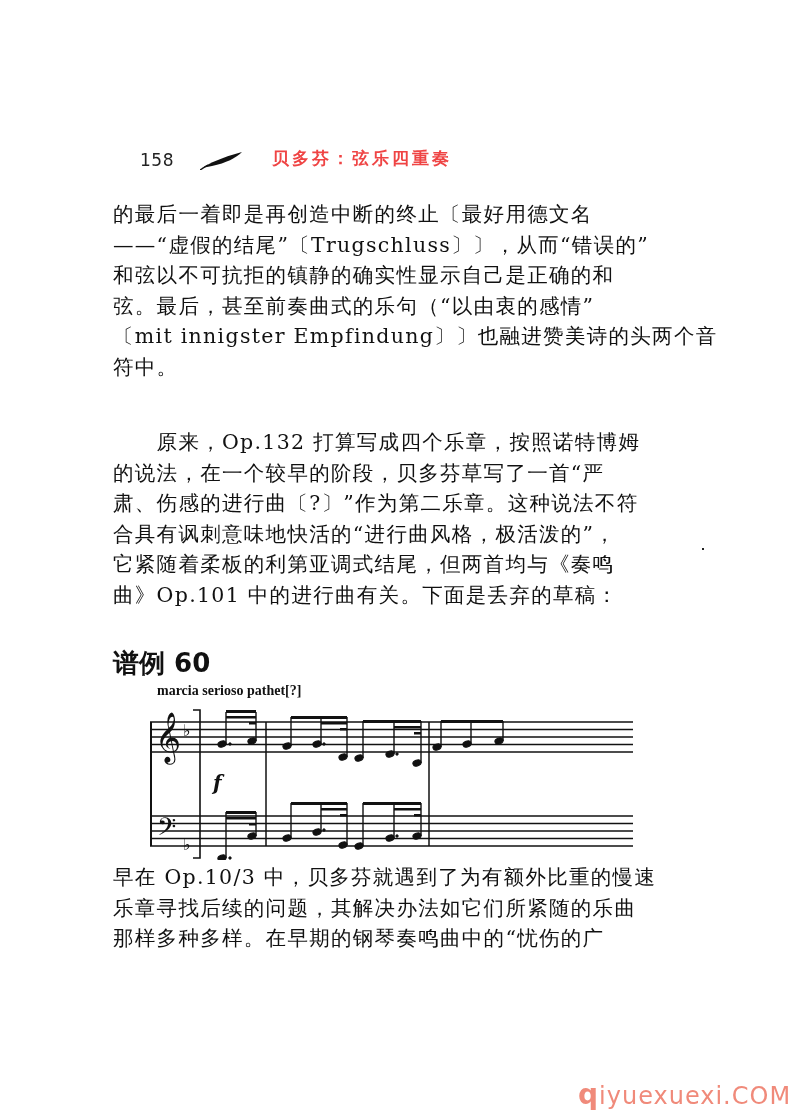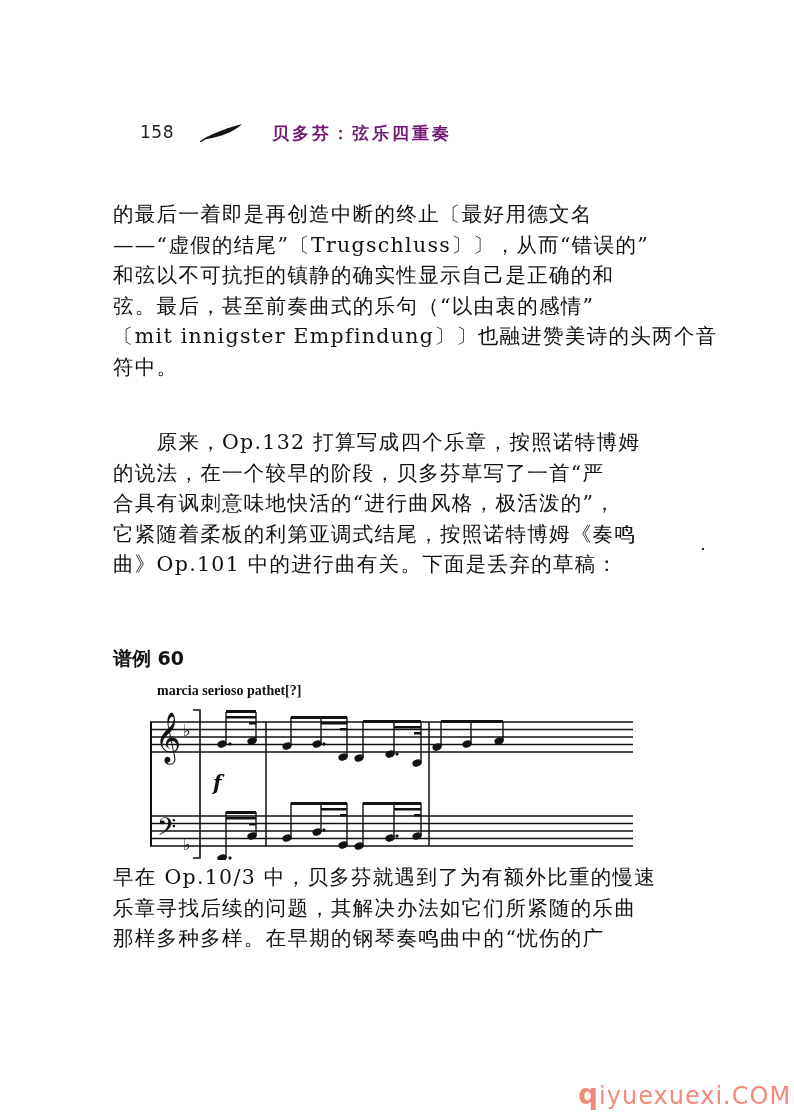--- a/index.html
+++ b/index.html
@@ -1,27 +1,27 @@
 <!DOCTYPE html>
 <html><head>
 <meta charset="utf-8">
 <style>
   html, body { margin: 0; padding: 0; background: #ffffff; }
   body { width: 794px; height: 1120px; position: relative; overflow: hidden;
          font-family: "DejaVu Serif", "Liberation Serif", serif; color: #111; }
-  .header { position: absolute; left: 140px; top: 122px; height: 36px; display: flex; align-items: flex-start; }
+  .header { position: absolute; left: 140px; top: 134px; height: 36px; display: flex; align-items: flex-end; }
   .page-number { font-family: "DejaVu Sans", "Liberation Sans", sans-serif; font-size: 17px; color: #222; letter-spacing: 0.5px; }
   .quill { margin-left: 26px; width: 44px; height: 20px; }
-  .running-title { margin-left: 28px; font-family: "DejaVu Sans", "Liberation Sans", sans-serif; font-weight: bold; font-size: 17px; letter-spacing: 3px; color: #701a75; }
+  .running-title { margin-left: 28px; font-family: "DejaVu Sans", "Liberation Sans", sans-serif; font-weight: bold; font-size: 17px; letter-spacing: 3px; color: #ef4444; }
   .para { position: absolute; left: 113px; width: 572px; font-size: 20.5px; line-height: 30.5px; margin: 0; text-align: justify; letter-spacing: 1.3px; }
   .para .line { display: block; white-space: nowrap; height: 30.5px; }
   .p1 { top: 199px; }
   .p2 { top: 427px; }
   .p3 { top: 862px; }
-  .example-label { position: absolute; left: 113px; top: 646px; font-family: "DejaVu Sans", "Liberation Sans", sans-serif; font-weight: bold; font-size: 19px; }
+  .example-label { position: absolute; left: 113px; top: 646px; font-family: "DejaVu Sans", "Liberation Sans", sans-serif; font-weight: bold; font-size: 26px; }
   .score { position: absolute; left: 145px; top: 680px; width: 500px; height: 180px; }
   .tempo { position: absolute; left: 12px; top: 3px; font-family: "Liberation Serif", serif; font-size: 14px; font-weight: bold; text-align: center; }
   .stray-dot { position: absolute; left: 702px; top: 548px; width: 2px; height: 2px; background: #222; }
   .watermark { position: absolute; left: 578px; top: 1078px; font-family: "DejaVu Sans", "Liberation Sans", sans-serif; font-size: 24px; color: #f08a7a; letter-spacing: 1px; text-align: right; }
   .watermark .q { font-weight: bold; font-size: 28px; }
 </style>
 </head>
 <body>
 
 <div class="header">
@@ -38,22 +38,23 @@
   <span class="line">——“虚假的结尾”〔Trugschluss〕〕，从而“错误的”</span>
   <span class="line">和弦以不可抗拒的镇静的确实性显示自己是正确的和</span>
   <span class="line">弦。最后，甚至前奏曲式的乐句（“以由衷的感情”</span>
   <span class="line">〔mit innigster Empfindung〕〕也融进赞美诗的头两个音</span>
   <span class="line">符中。</span>
 </div>
 
 <div class="para p2">
   <span class="line">　　原来，Op.132 打算写成四个乐章，按照诺特博姆</span>
   <span class="line">的说法，在一个较早的阶段，贝多芬草写了一首“严</span>
+  <span class="line">肃、伤感的进行曲〔?〕”作为第二乐章。这种说法不符</span>
   <span class="line">合具有讽刺意味地快活的“进行曲风格，极活泼的”，</span>
-  <span class="line">它紧随着柔板的利第亚调式结尾，按照诺特博姆《奏鸣</span>
+  <span class="line">它紧随着柔板的利第亚调式结尾，但两首均与《奏鸣</span>
   <span class="line">曲》Op.101 中的进行曲有关。下面是丢弃的草稿：</span>
 </div>
 
 <div class="stray-dot"></div>
 
 <div class="example-label">谱例 60</div>
 
 <div class="score">
   <span class="tempo">marcia serioso pathet[?]</span>
   <svg width="500" height="180" viewBox="0 0 500 180" style="position:absolute;left:0;top:0;">

